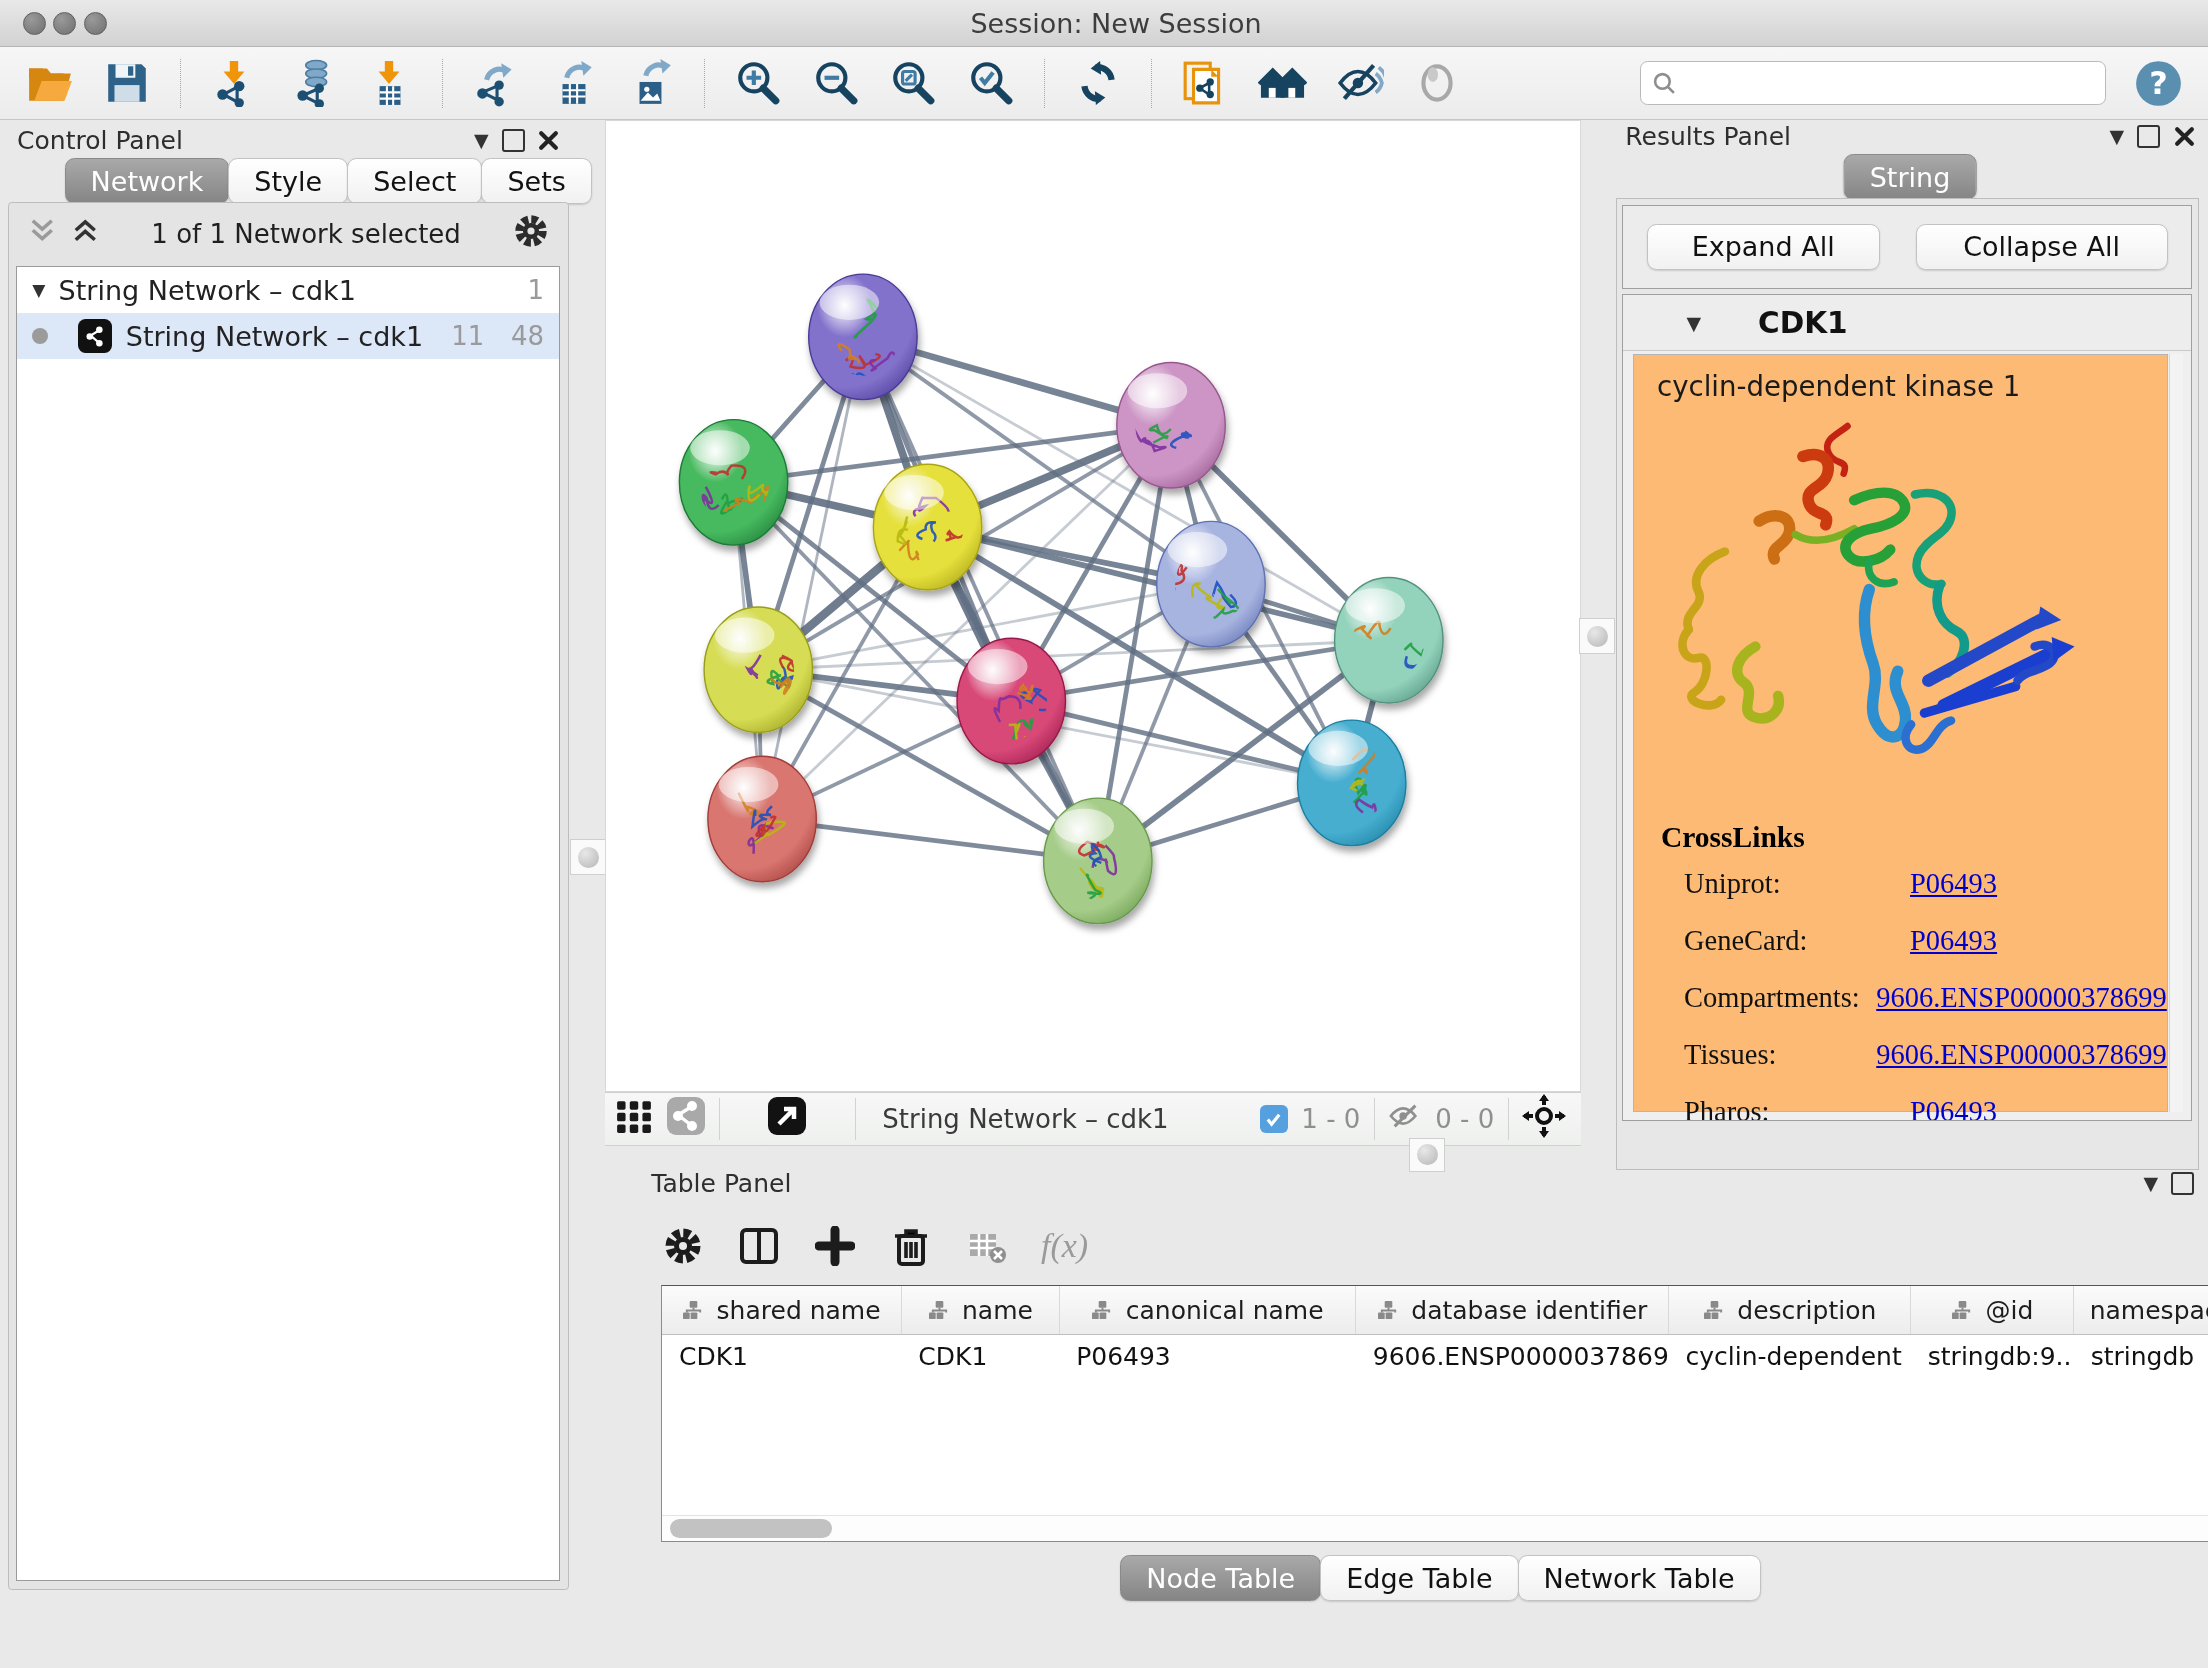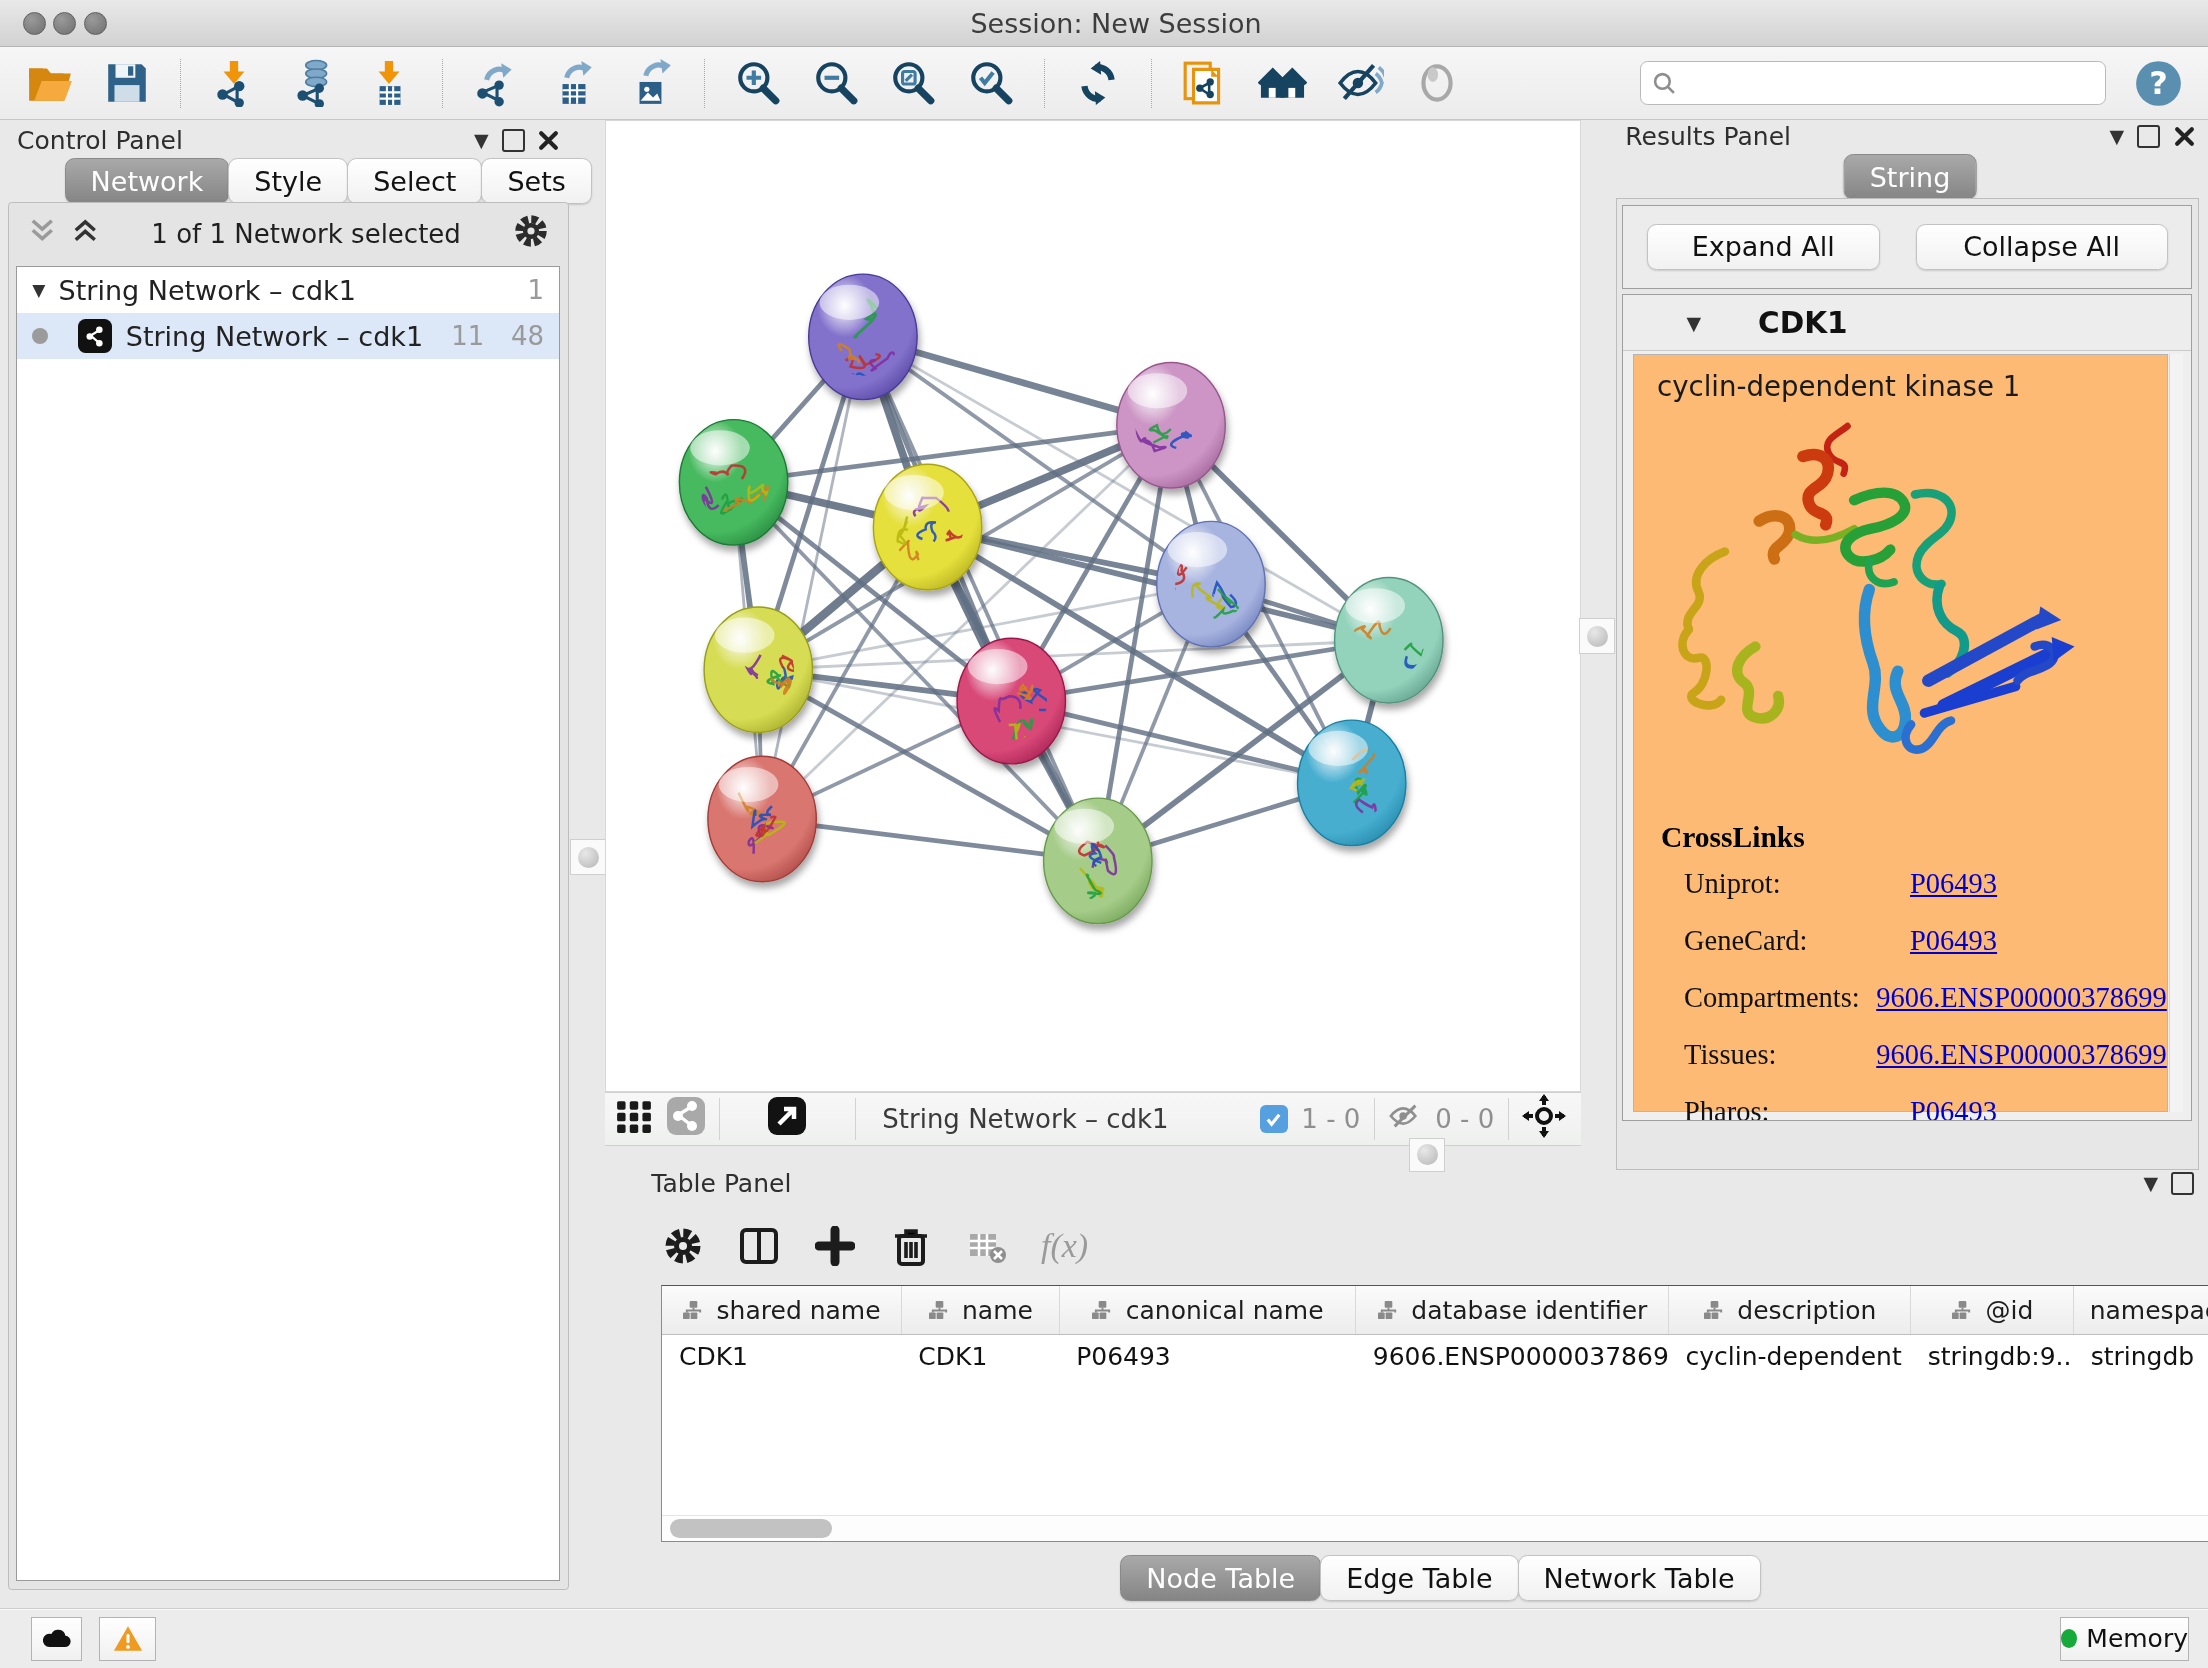--- a/index.html
+++ b/index.html
@@ -943,33 +943,15 @@
         <div id="tp-hthumb"></div>
       </div>
     </div>
     <div id="tp-tabs">
       <div class="tabbtn sel">Node Table</div>
       <div class="tabbtn">Edge Table</div>
       <div class="tabbtn">Network Table</div>
     </div>
   </div>
 
-  <div id="statusbar">
-    <span class="sbtn" style="left:31px;width:51px;">
-      <svg width="32" height="23" viewBox="0 0 34 24">
-          <path d="M9 21a7 7 0 1 1 2-13.7A8 8 0 0 1 26 9a5.5 5.5 0 0 1-1 12z" fill="#111"></path>
-        </svg>
-    </span>
-    <span class="sbtn" style="left:99px;width:57px;">
-      <svg width="30" height="27" viewBox="0 0 32 28">
-          <path d="M16 1l15 26H1z" fill="#ef9b22"></path>
-          <rect x="14.4" y="9" width="3.2" height="10" rx="1.6" fill="#fff"></rect>
-          <circle cx="16" cy="23" r="2" fill="#fff"></circle>
-        </svg>
-    </span>
-    <span class="sbtn" id="memory-btn">
-      <span class="gdot"></span>
-      <span>Memory</span>
-    </span>
-  </div>
 
 </div>
 
 
 </body></html>

